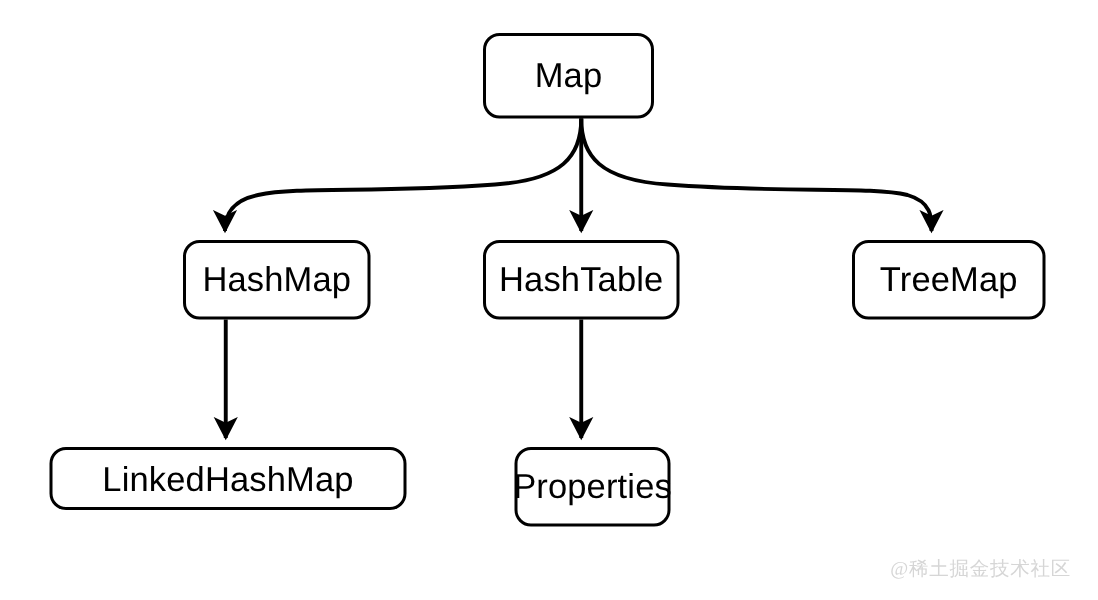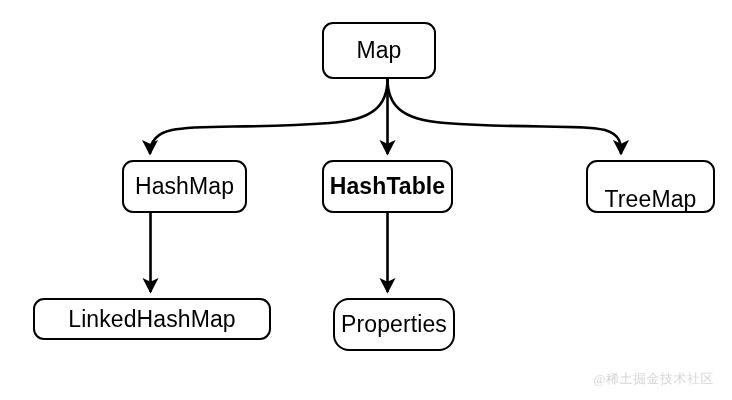--- a/index.html
+++ b/index.html
@@ -40,24 +40,24 @@
   .node-label {
     font-family: "Liberation Sans", sans-serif;
     font-size: 23px;
     line-height: 1;
     letter-spacing: 0.1px;
     color: #000000;
     white-space: nowrap;
   }
   #node-map      { left: 322px; top: 22px;  width: 114px; height: 57px; }
   #node-hashmap  { left: 88px;  top: 160px; width: 125px; height: 53px; margin-left: 34px; }
-  #node-hashtable{ left: 322px; top: 160px; width: 131px; height: 53px; font-weight: bold; }
-  #node-treemap  { left: 586px; top: 160px; width: 129px; height: 53px; align-items: flex-end; }
+  #node-hashtable{ left: 322px; top: 160px; width: 131px; height: 53px; }
+  #node-treemap  { left: 568px; top: 160px; width: 129px; height: 53px; }
   #node-linkedhashmap { left: 33px;  top: 298px; width: 238px; height: 42px; }
-  #node-properties    { left: 333px; top: 298px; width: 122px; height: 53px; border-radius: 16px; }
+  #node-properties    { left: 343px; top: 298px; width: 104px; height: 53px; }
   #watermark {
     position: absolute;
     right: 18px;
     bottom: 12px;
     font-family: Liberation Serif, serif;
     font-size: 13px;
     color: #d6d6d6;
     letter-spacing: 0.5px;
     white-space: nowrap;
     z-index: 3;

